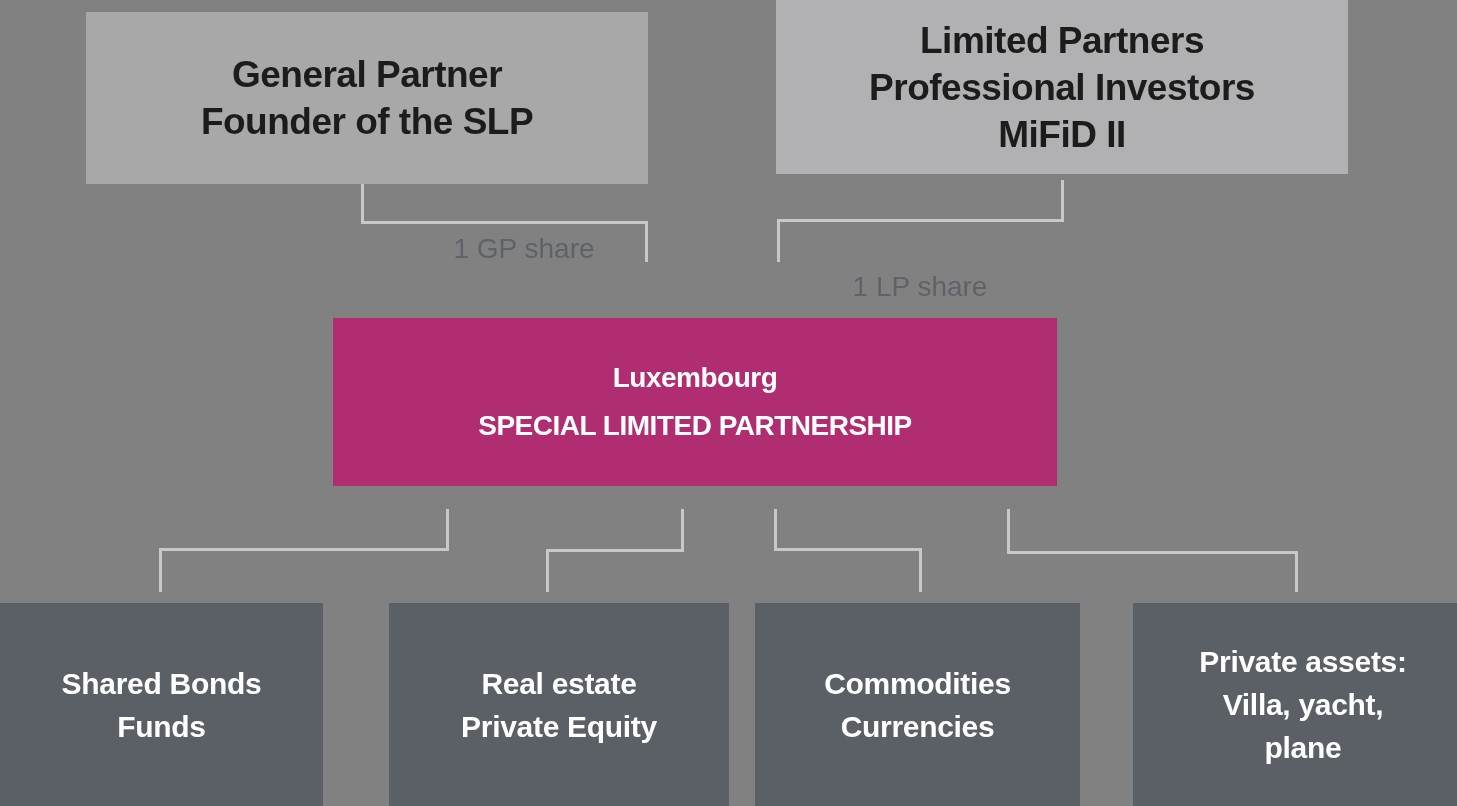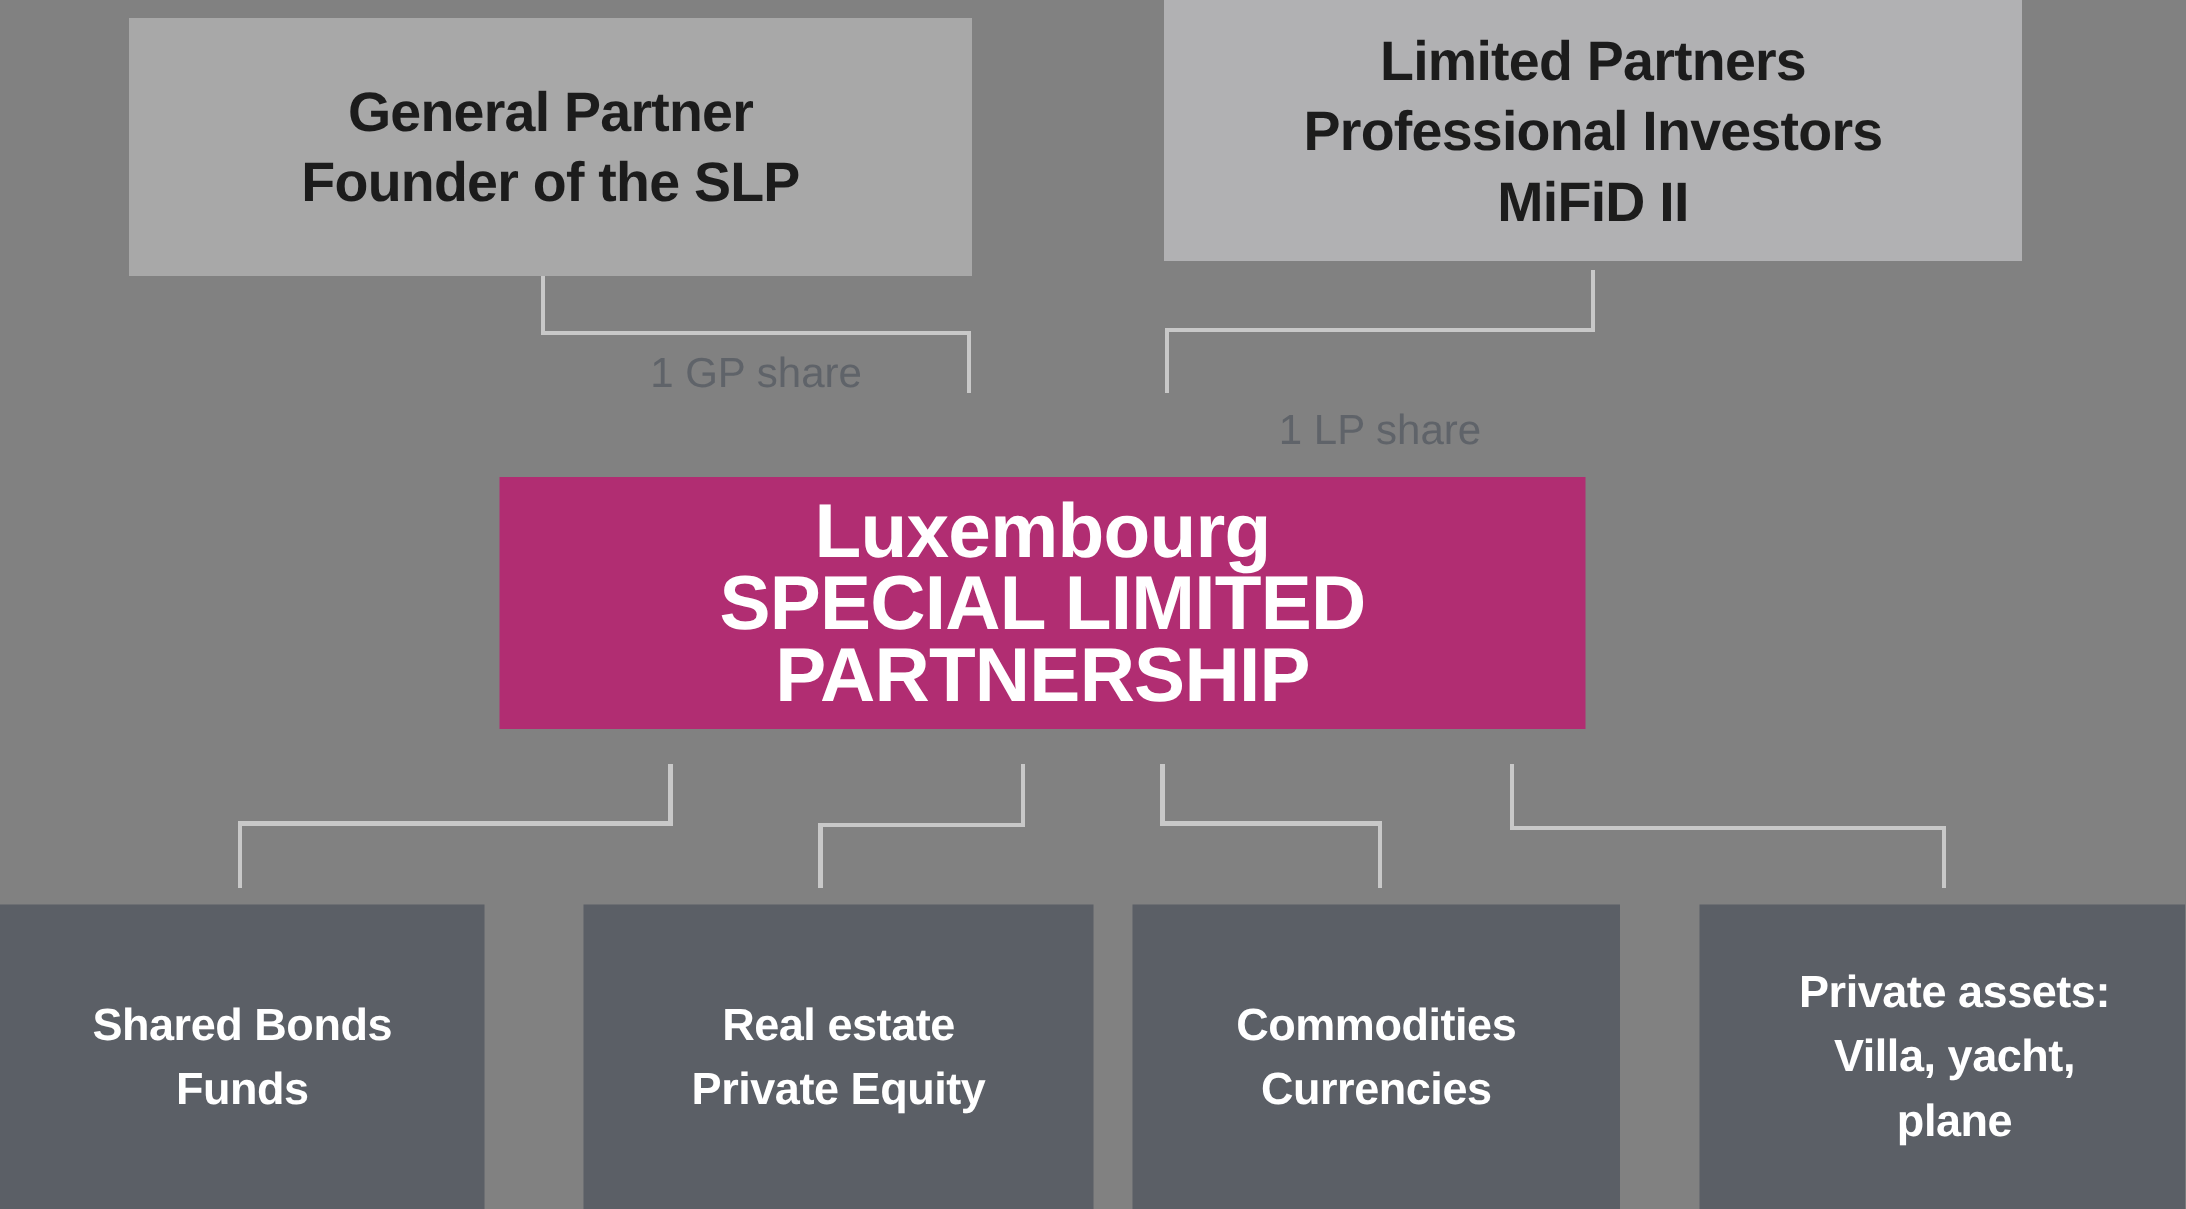--- a/index.html
+++ b/index.html
@@ -43,21 +43,21 @@
     left: 776px; top: 0; width: 572px; height: 174px;
     background: #b1b1b3;
   }
 
   
   .node-slp {
     left: 333px; top: 318px; width: 724px; height: 168px;
     background: #b12d72;
     color: #ffffff;
     font-weight: bold;
-    font-size: 51px;
+    font-size: 28px;
     line-height: 48px;
     letter-spacing: -0.5px;
   }
 
   
   .node-asset {
     top: 603px; height: 203px;
     background: #5b5f66;
     color: #ffffff;
     font-weight: bold;
@@ -84,21 +84,21 @@
   }
 
   
   .share-label {
     position: absolute;
     color: #5f6369;
     font-size: 28px;
     line-height: 34px;
     text-align: center;
   }
-  .share-label-gp { left: 362px; top: 232px; width: 284px; }
+  .share-label-gp { left: 382px; top: 232px; width: 284px; }
   .share-label-lp { left: 778px; top: 230px; width: 284px; margin-top: 40px; }
 </style>
 </head>
 <body>
 
 <div class="canvas">
 
   <svg class="connectors" viewBox="0 0 1457 806" shape-rendering="crispEdges" aria-hidden="true">
     <path d="M362 180 L362 222 L646 222 L646 262"></path>
     <path d="M1062 180 L1062 220 L778 220 L778 262"></path>

